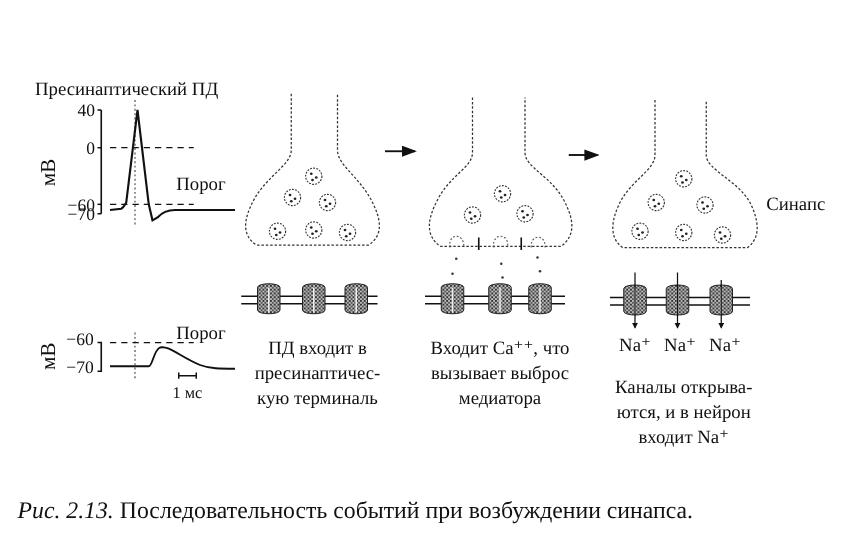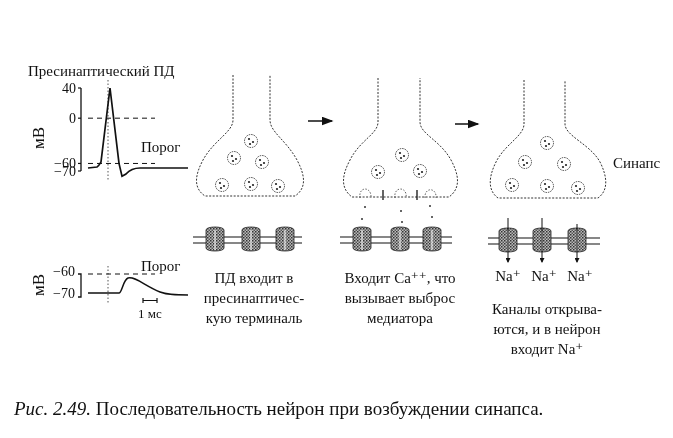--- a/index.html
+++ b/index.html
@@ -233,15 +233,15 @@
     <text class="t" x="400" y="323" font-size="15" text-anchor="middle">медиатора</text>
   </g>
   <g>
     <text class="t" x="547" y="314" font-size="15" text-anchor="middle">Каналы открыва-</text>
     <text class="t" x="547" y="334" font-size="15" text-anchor="middle">ются, и в нейрон</text>
     <text class="t" x="547" y="354" font-size="15" text-anchor="middle">входит Na⁺</text>
   </g>
 </svg>
 
 <div class="caption">
-  <span class="lbl">Рис. 2.49.</span>
-  <span>Последовательность нейрон при возбуждении синапса.</span>
+  <span class="lbl">Рис. 2.13.</span>
+  <span>Последовательность событий при возбуждении синапса.</span>
 </div>
 
 </body></html>

